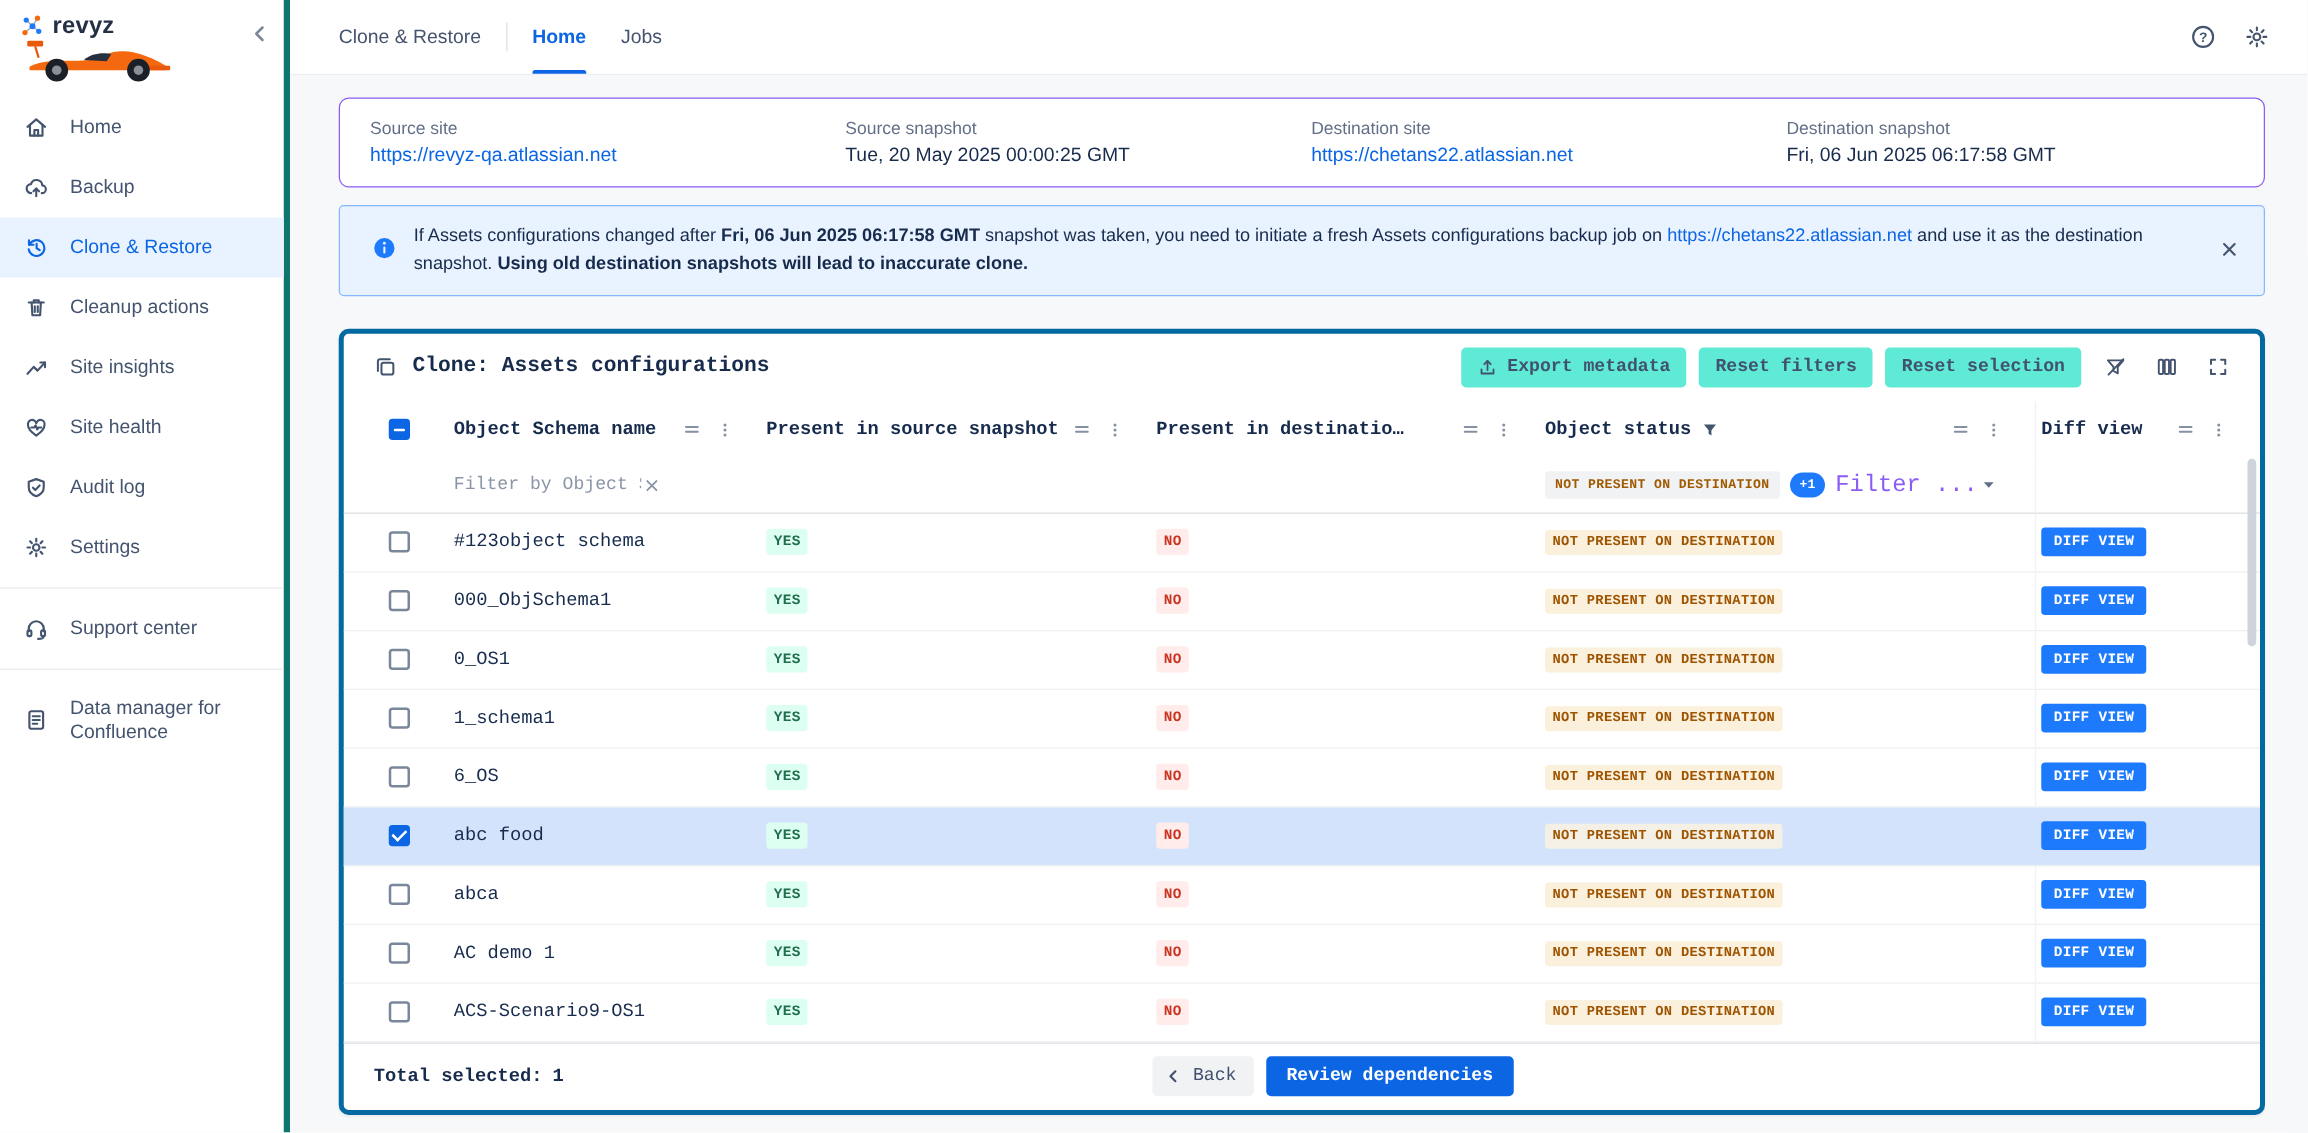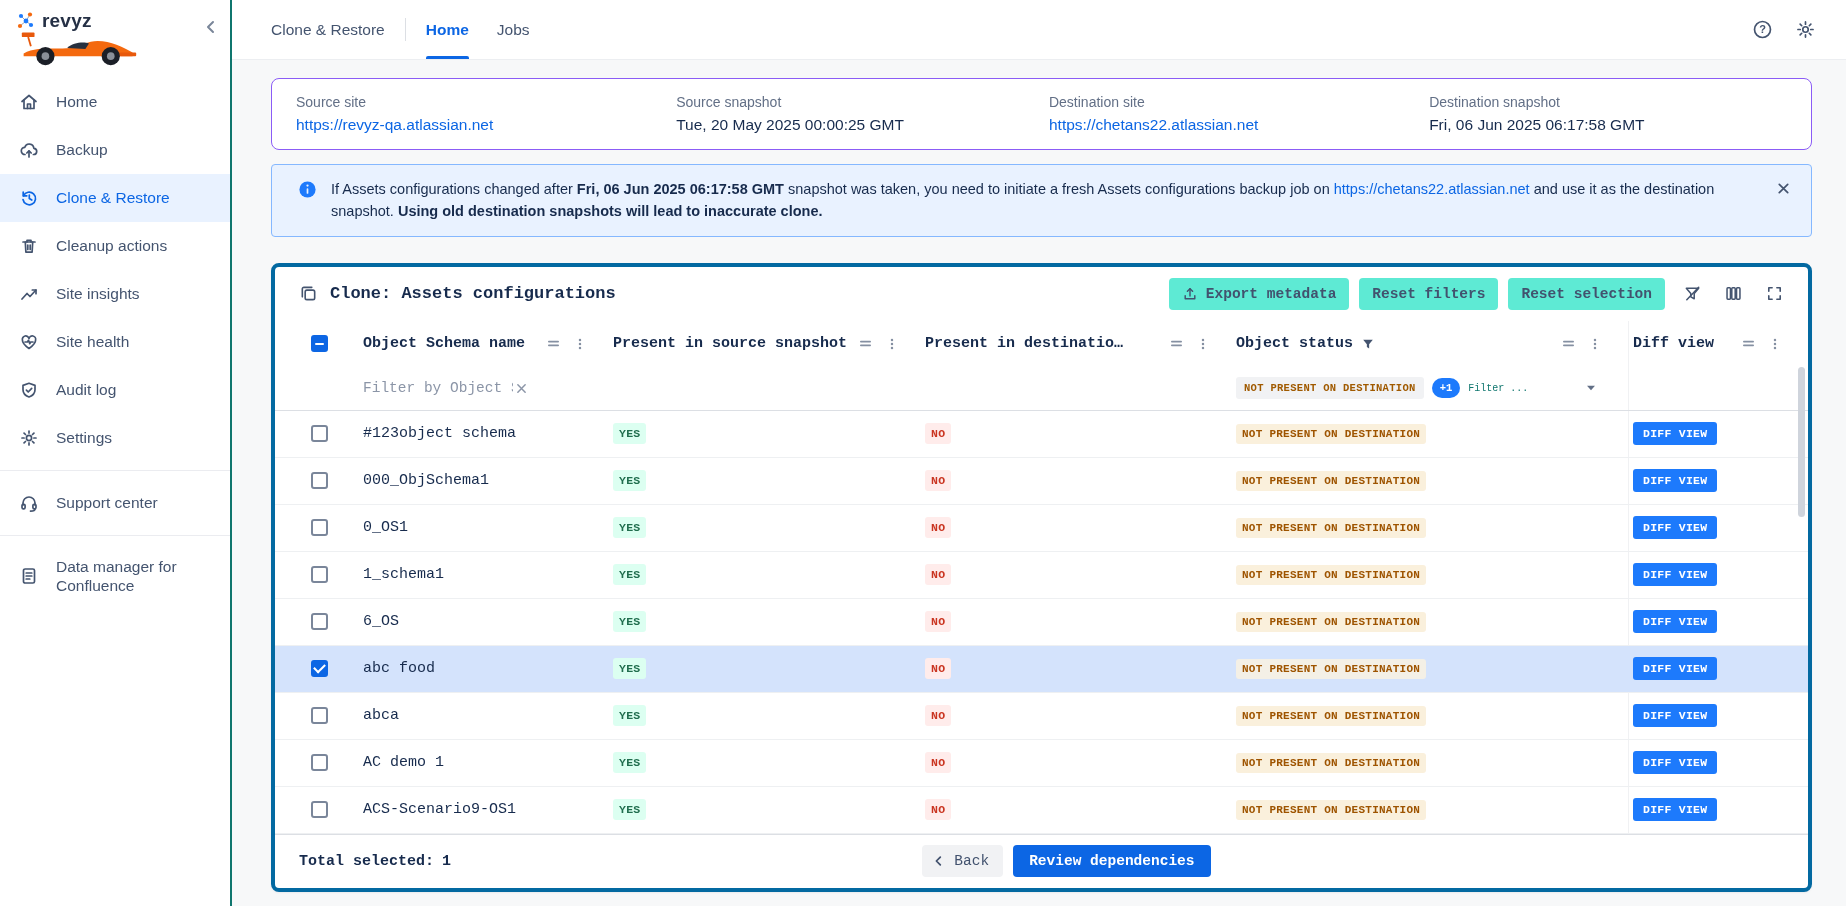--- a/index.html
+++ b/index.html
@@ -1,21 +1,21 @@
 <!DOCTYPE html>
 <html><head>
 <meta charset="utf-8">
 <style>
   * { box-sizing: border-box; margin: 0; padding: 0; }
   html,body { width:1846px; height:906px; overflow:hidden; }
   body { font-family:"Liberation Sans", sans-serif; background:#f7f8f9; color:#172b4d; }
   .app { display:flex; width:1846px; height:906px; }
 
   
-  .sidebar { width:232px; background:#fff; border-right:2px solid #0f766e; flex-shrink:0; display:flex; flex-direction:column; position:relative; }
+  .sidebar { width:232px; background:#fff; border-right:5px solid #0f766e; flex-shrink:0; display:flex; flex-direction:column; position:relative; }
   .sidebar-header { padding:10px 14px 6px 16px; position:relative; height:76px; }
   .logo-top { display:flex; align-items:center; gap:6px; }
   .brand-text { font-size:19px; font-weight:800; color:#253045; letter-spacing:.2px; }
   .logo-car { margin:-4px 0 0 4px; display:block; }
   .collapse-btn { position:absolute; right:10px; top:18px; color:#7a8699; cursor:pointer; display:flex; }
   .menu { padding-top:2px; }
   .menu-item { height:48px; display:flex; align-items:center; gap:16px; padding:0 18px; color:#44546f; font-size:15.5px; cursor:pointer; }
   .menu-item.active { background:#e9f2ff; color:#0c66e4; }
   .menu-item.active .mi-icon { color:#0c66e4; }
   .mi-icon { color:#44546f; display:flex; width:22px; justify-content:center; flex-shrink:0; }
@@ -36,21 +36,21 @@
   .icon-btn { display:flex; align-items:center; cursor:pointer; color:#44546f; }
 
   
   .content { padding:18px 34px 0 39px; flex:1; min-height:0; }
 
   .summary-card { background:#fff; border:1px solid #8b5cf6; border-radius:8px; padding:15px 24px; display:grid; grid-template-columns:25.5% 25% 25.5% 24%; }
   .sum-label { font-size:14px; color:#626f86; margin-bottom:6px; }
   .sum-value { font-size:15.5px; color:#172b4d; }
   .sum-link { color:#0c66e4; cursor:pointer; text-decoration:none; }
 
-  .alert { margin-top:14px; background:#e9f2ff; border:1px solid #85b8ff; border-radius:4px; padding:13px 20px 13px 26px; display:flex; gap:14px; align-items:flex-start; }
+  .alert { margin-top:14px; background:#e9f2ff; border:1px solid #85b8ff; border-radius:4px; padding:13px 20px 13px 26px; display:flex; gap:14px; align-items:center; }
   .alert-icon { color:#1d7afc; flex-shrink:0; margin-top:2px; }
   .alert-text { font-size:14.5px; line-height:1.55; color:#172b4d; flex:1; padding-right:30px; }
   .alert-text b { font-weight:700; }
   .alert-link { color:#0c66e4; cursor:pointer; }
   .alert-close { color:#44546f; cursor:pointer; flex-shrink:0; margin-top:3px; }
 
   
   .table-card { margin-top:26px; background:#fff; border:4px solid #0369a1; border-radius:8px; box-shadow:0 1px 2px rgba(9,30,66,.06); position:relative;font-family:Liberation Mono, monospace; }
   .card-header { height:54px; display:flex; align-items:center; padding:0 20px 0 24px; }
   .card-title-wrap { display:flex; align-items:center; gap:12px; }
@@ -75,21 +75,21 @@
   .hdr-icons { margin-left:auto; display:flex; align-items:center; gap:12px; color:#8590a2; padding-right:26px; }
   .hicon { display:flex; cursor:pointer; }
   .funnel { margin-left:8px; color:#44546f; display:flex; cursor:pointer; }
 
   .filter-row { height:44px; border-bottom:1px solid #dcdfe4; }
   .filter-input { border:none; outline:none; font-family:inherit; font-size:14.5px; color:#172b4d; width:150px; background:transparent; }
   .filter-input::placeholder { color:#8b95a7; }
   .clear-x { color:#8b95a7; cursor:pointer; display:flex; margin-left:2px; }
   .status-chip { background:#f1f2f4; color:#a05a00; font-size:10.5px; font-weight:700; letter-spacing:.3px; padding:5px 8px; border-radius:3px; white-space:nowrap; cursor:pointer; }
   .count-badge { background:#1d7afc; color:#fff; font-size:10.5px; font-weight:700; padding:4px 8px; border-radius:10px; margin-left:8px; cursor:pointer; }
-  .filter-ph { color:#0f766e; font-size:10px; margin-left:8px; }
+  .filter-ph { color:#8b5cf6; font-size:19px; margin-left:8px; }
   .caret { margin-left:auto; margin-right:30px; color:#626f86; cursor:pointer; display:flex; }
 
   .tbody .t-row { height:47px; display:flex; align-items:center; border-bottom:1px solid #eef0f2; cursor:pointer; }
   .tbody .t-row.selected { background:#d4e3fc; }
   .tbody .t-row.selected .col-diff { border-left-color:transparent; }
   .row-name { color:#172b4d; white-space:nowrap; overflow:hidden; text-overflow:ellipsis; }
 
   .lozenge { display:inline-block; padding:4px 6px; border-radius:3px; font-size:11.5px; font-weight:700; letter-spacing:.25px; white-space:nowrap; }
   .loz-yes { background:#dcfff1; color:#216e4e; }
   .loz-no { background:#ffeceb; color:#ca3521; }

